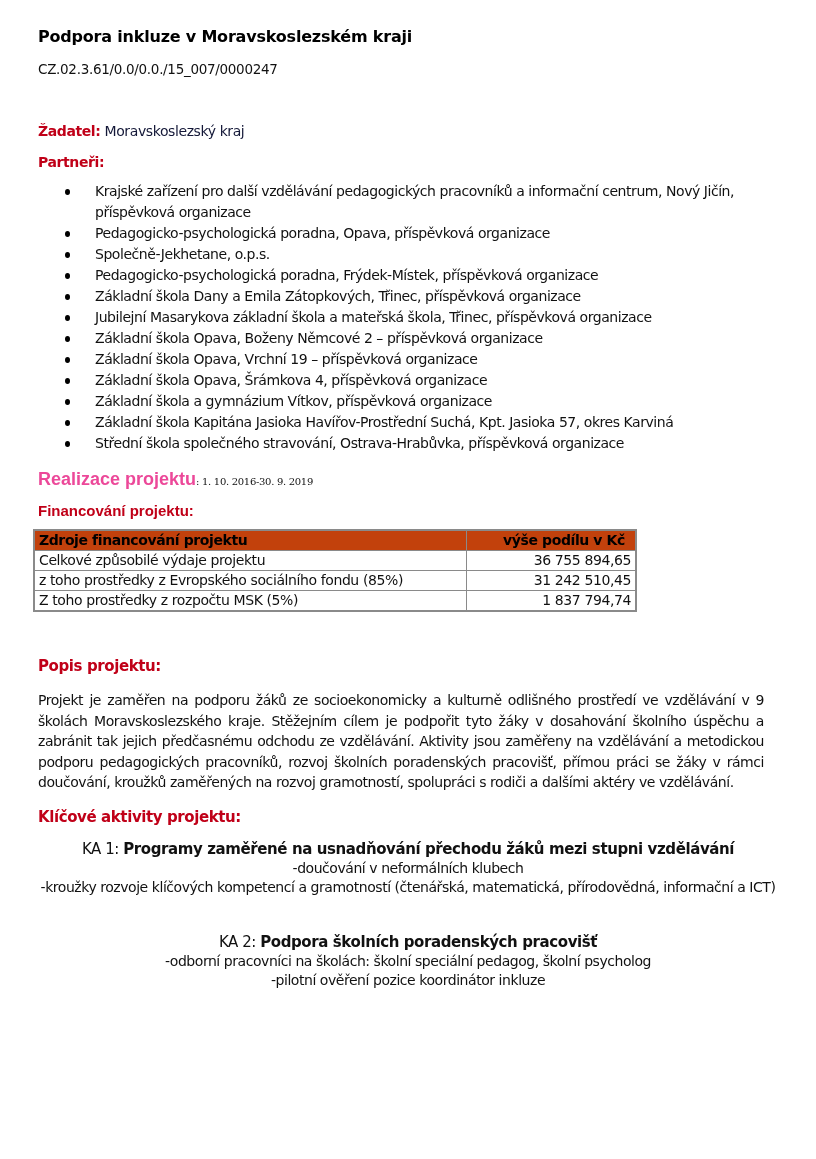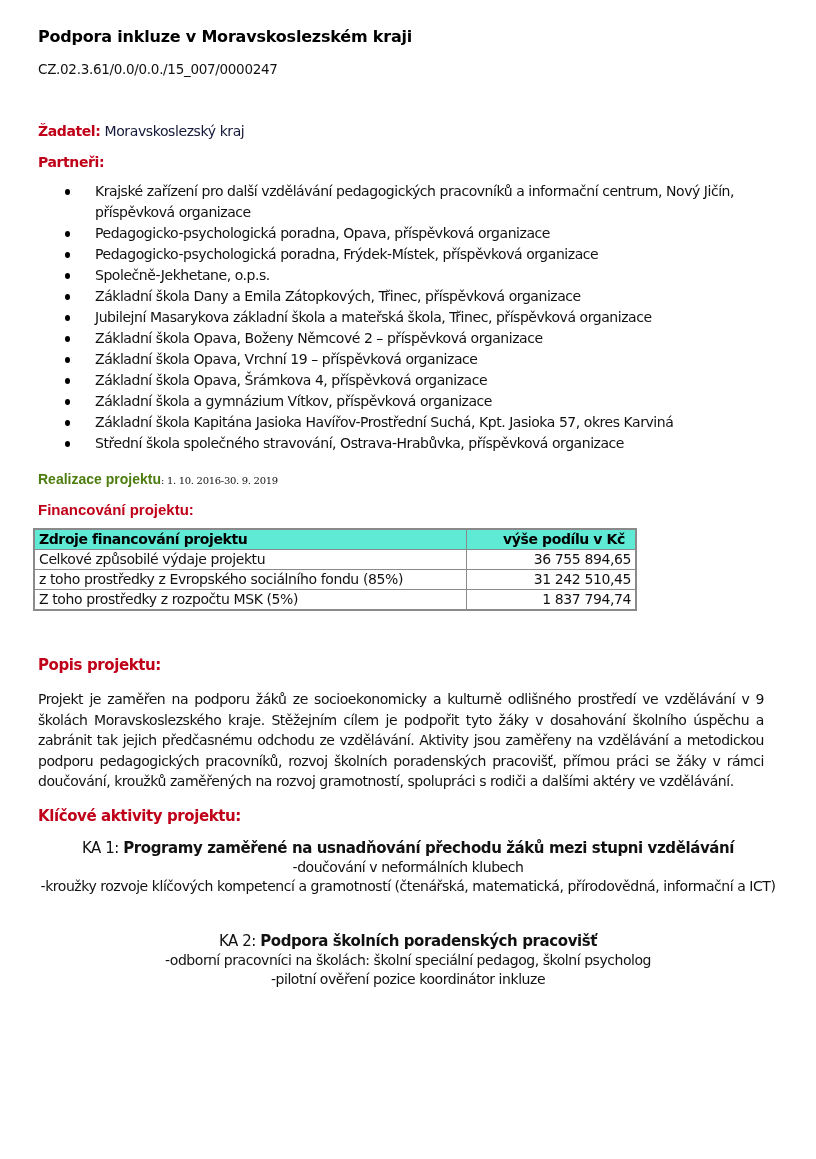--- a/index.html
+++ b/index.html
@@ -23,29 +23,29 @@
   ul.partners {
     margin: 9px 0 0 0; padding: 0 0 0 57px; list-style: none;
     font-size: 14px; line-height: 21px; letter-spacing: -0.45px; width: 680px;
   }
   ul.partners li { position: relative; }
   ul.partners li::before {
     content: ""; position: absolute; left: -30px; top: 8px;
     width: 5px; height: 6px; background: #000; border-radius: 50%;
   }
   .realizace { margin-top: 14px; font-size: 14px; line-height: 22px; }
-  .realizace .lbl { font-family: "Liberation Sans", sans-serif; font-weight: bold; color: #4d7c0f; font-size: 14px; }
+  .realizace .lbl { font-family: "Liberation Sans", sans-serif; font-weight: bold; color: #ec4899; font-size: 18px; }
   .realizace .val { font-family: "DejaVu Serif", serif; font-size: 10px; color: #111; letter-spacing: -0.3px; }
   .fin-h { margin-top: 8px; font-family: "Liberation Sans", sans-serif; font-weight: bold; color: #c00018; font-size: 15px; line-height: 20px; }
   table.fin {
     margin-top: 8px; margin-left: -5px; border-collapse: collapse; width: 604px;
     border: 2px solid #8a8a8a; font-size: 14px; letter-spacing: -0.4px;
   }
   table.fin th, table.fin td { border: 1px solid #8a8a8a; padding: 0 4px; height: 19px; line-height: 19px; }
-  table.fin th { background: #5eead4; text-align: left; font-weight: bold; color: #000; }
+  table.fin th { background: #c2410c; text-align: left; font-weight: bold; color: #000; }
   table.fin th.num { text-align: center; padding-left: 30px; }
   table.fin td.num { text-align: right; }
   table.fin .c1 { width: 423px; }
   .popis-h { margin-top: 44px; line-height: 20px; font-size: 15px; }
   .popis {
     margin-top: 14px; font-size: 14px; line-height: 20.5px; text-align: justify;
     letter-spacing: -0.45px; width: 726px;
   }
   .ka-h { margin-top: 9px; line-height: 20px; font-size: 15px; }
   .ka { margin-top: 13px; font-size: 14px; line-height: 19px; letter-spacing: -0.45px; text-align: center; }
@@ -62,22 +62,22 @@
 
   <div class="applicant">
     <span class="red">Žadatel:</span>
     <span class="val">Moravskoslezský kraj</span>
   </div>
 
   <div class="h-red partners-h">Partneři:</div>
   <ul class="partners">
     <li>Krajské zařízení pro další vzdělávání pedagogických pracovníků a informační centrum, Nový Jičín, příspěvková organizace</li>
     <li>Pedagogicko-psychologická poradna, Opava, příspěvková organizace</li>
+    <li>Společně-Jekhetane, o.p.s.</li>
     <li>Pedagogicko-psychologická poradna, Frýdek-Místek, příspěvková organizace</li>
-    <li>Společně-Jekhetane, o.p.s.</li>
     <li>Základní škola Dany a Emila Zátopkových, Třinec, příspěvková organizace</li>
     <li>Jubilejní Masarykova základní škola a mateřská škola, Třinec, příspěvková organizace</li>
     <li>Základní škola Opava, Boženy Němcové 2 – příspěvková organizace</li>
     <li>Základní škola Opava, Vrchní 19 – příspěvková organizace</li>
     <li>Základní škola Opava, Šrámkova 4, příspěvková organizace</li>
     <li>Základní škola a gymnázium Vítkov, příspěvková organizace</li>
     <li>Základní škola Kapitána Jasioka Havířov-Prostřední Suchá, Kpt. Jasioka 57, okres Karviná</li>
     <li>Střední škola společného stravování, Ostrava-Hrabůvka, příspěvková organizace</li>
   </ul>
 

